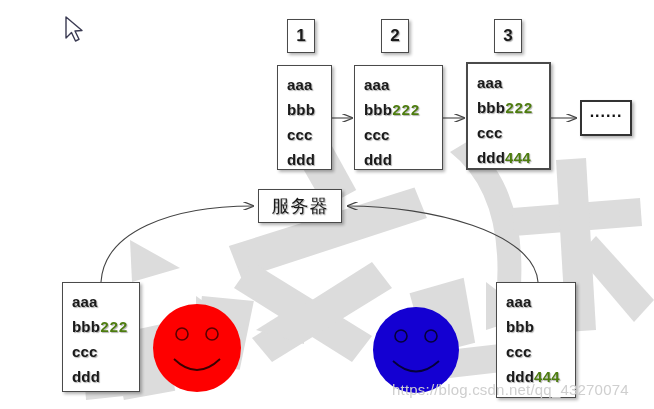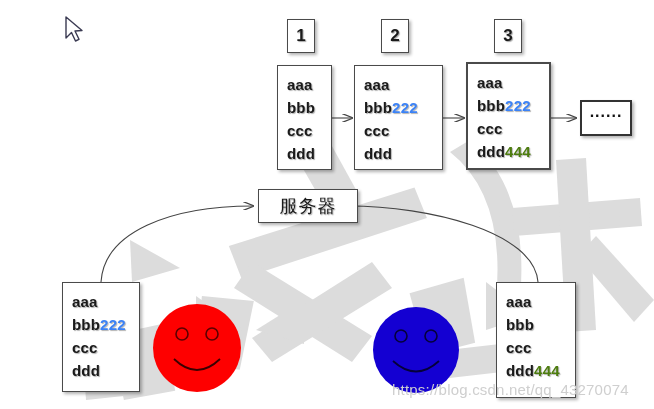--- a/index.html
+++ b/index.html
@@ -45,21 +45,21 @@
   .data-box {
     padding: 7px 16px 0 9px;
     font-size: 15px;
     font-weight: bold;
     color: #1a1a1a;
     line-height: 23px;
     letter-spacing: 0.2px;
     text-shadow: 1px 1px 1px rgba(0,0,0,0.30);
   }
   .data-box .row { white-space: nowrap; }
-  .hl-red  { color: #3b82f6; }
+  .hl-red  { color: #4d7c0f; font-family: Liberation Mono, monospace; }
   .hl-blue { color: #4d7c0f; }
 
   .dots-box {
     display: flex;
     align-items: center;
     justify-content: center;
     border: 2px solid #333;
   }
   .dots-box span {
     font-size: 16px;
@@ -210,21 +210,21 @@
     </div>
     <div class="row">
       <span>ddd</span><span class="hl-blue">444</span>
     </div>
   </div>
 
   <div class="box dots-box" style="left:580px;top:100px;width:52px;height:36px;">
     <span>......</span>
   </div>
 
-  <div class="box server-box" style="left:258px;top:189px;width:100px;height:34px;">
+  <div class="box server-box" style="left:258px;top:189px;width:84px;height:34px;">
     <span>服务器</span>
   </div>
 
   <div class="box data-box" style="left:62px;top:282px;width:78px;height:110px;">
     <div class="row">
       <span>aaa</span><span class="hl-red"></span>
     </div>
     <div class="row">
       <span>bbb</span><span class="hl-red">222</span>
     </div>

